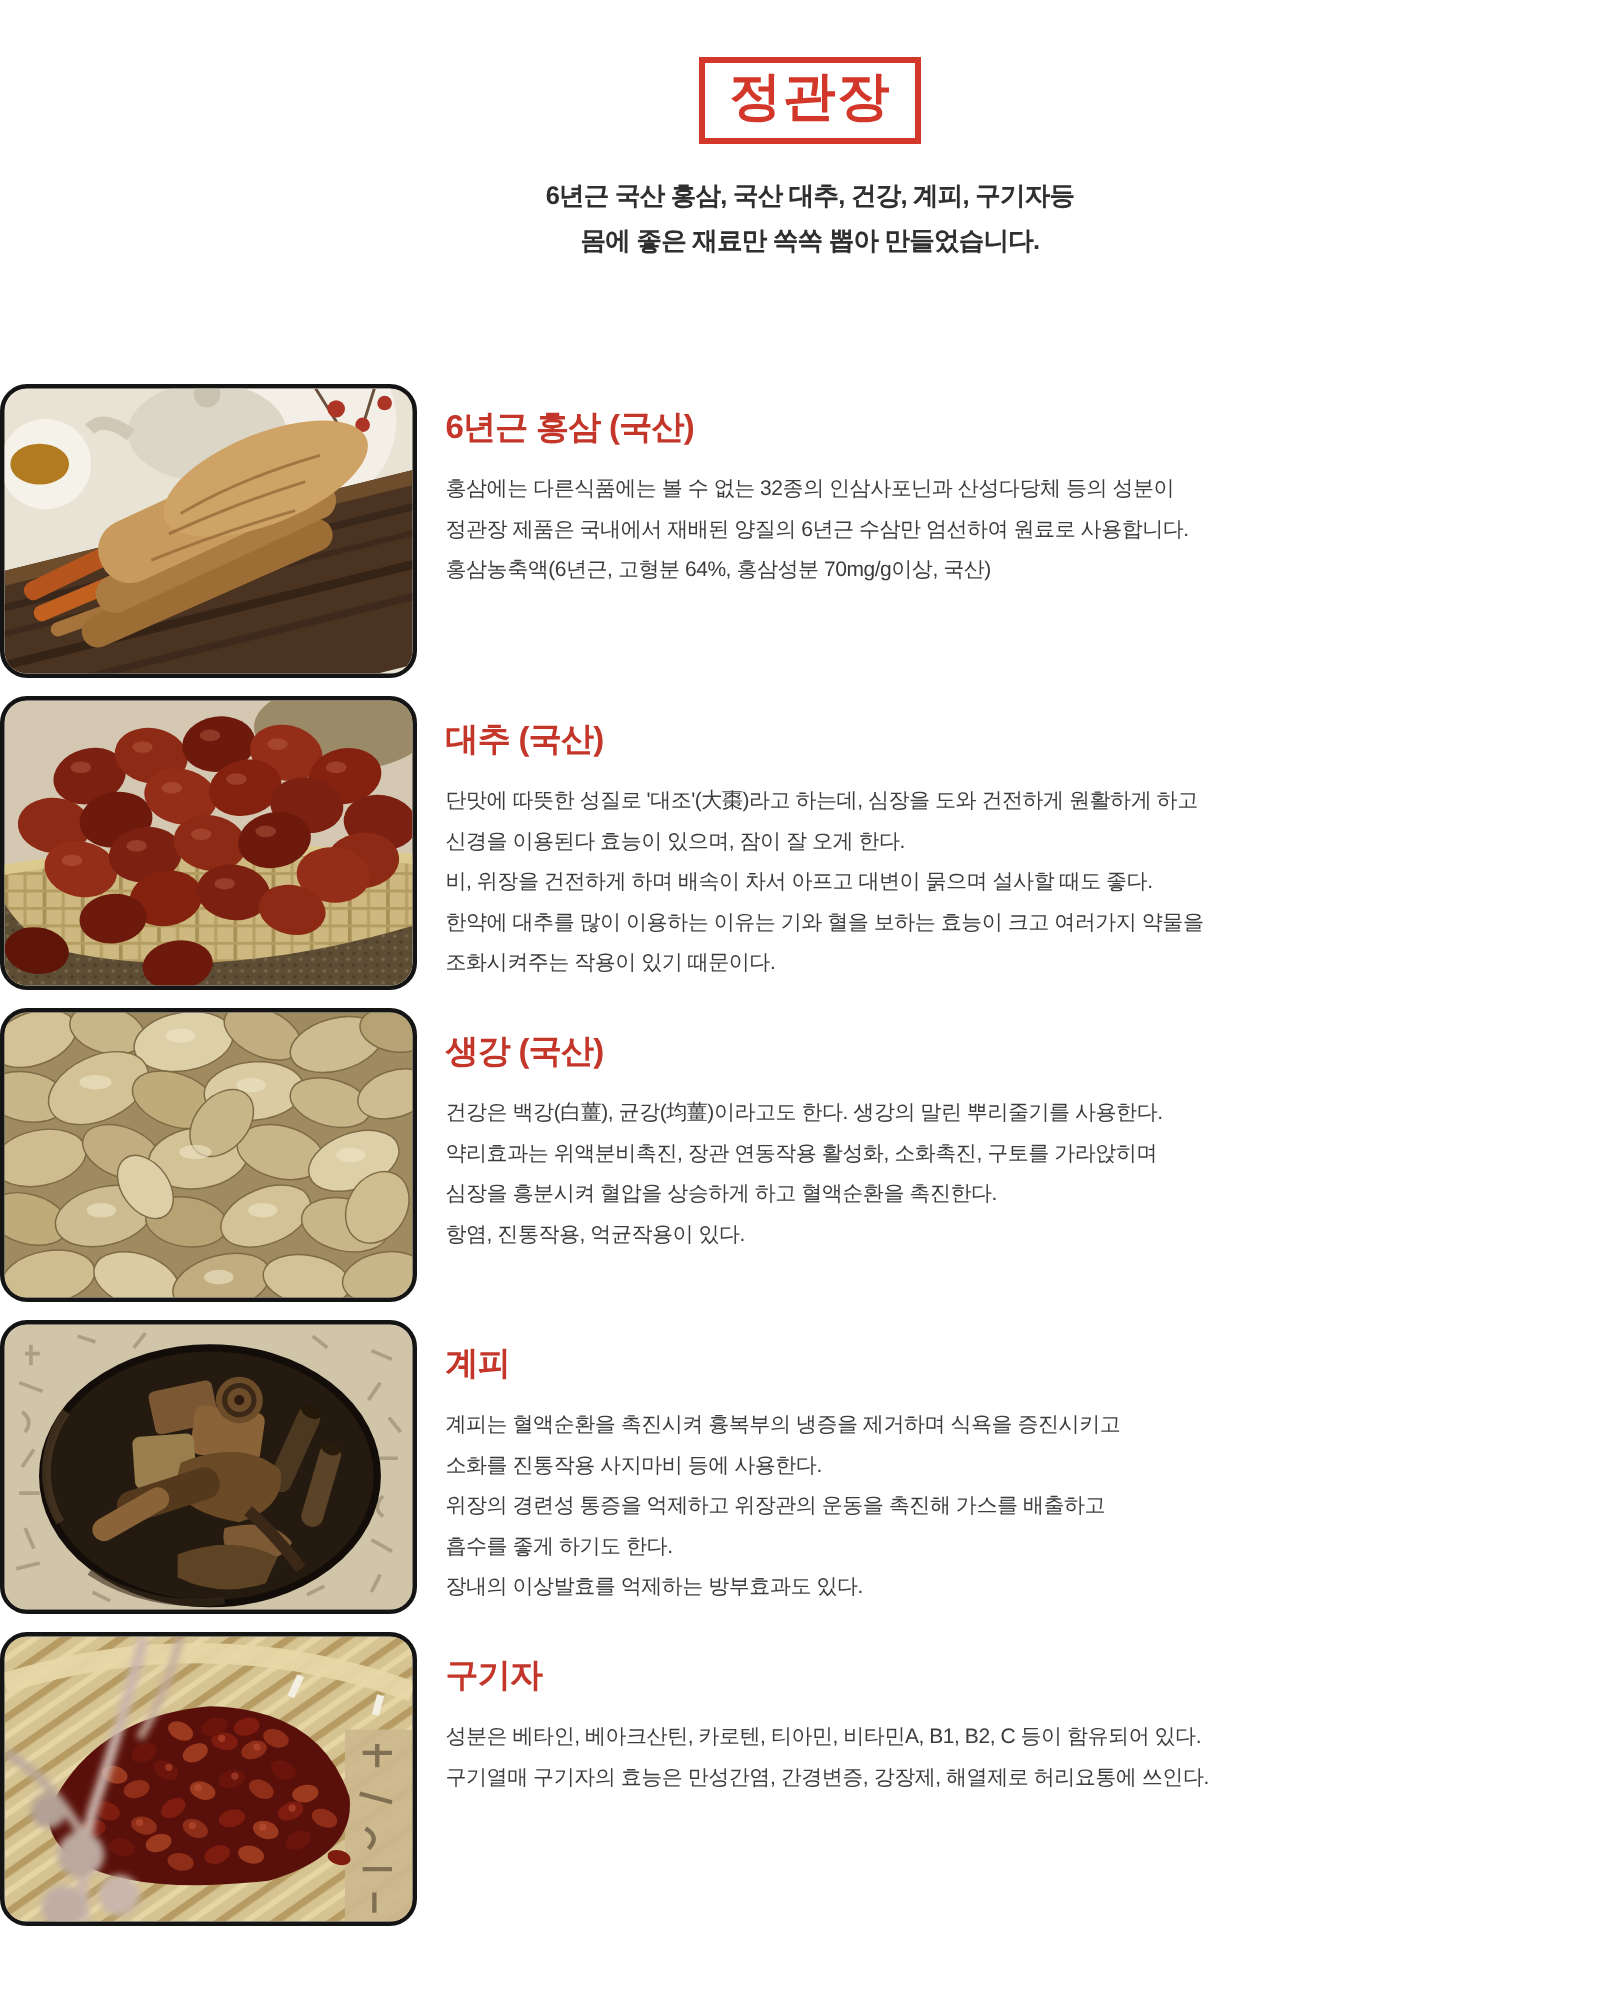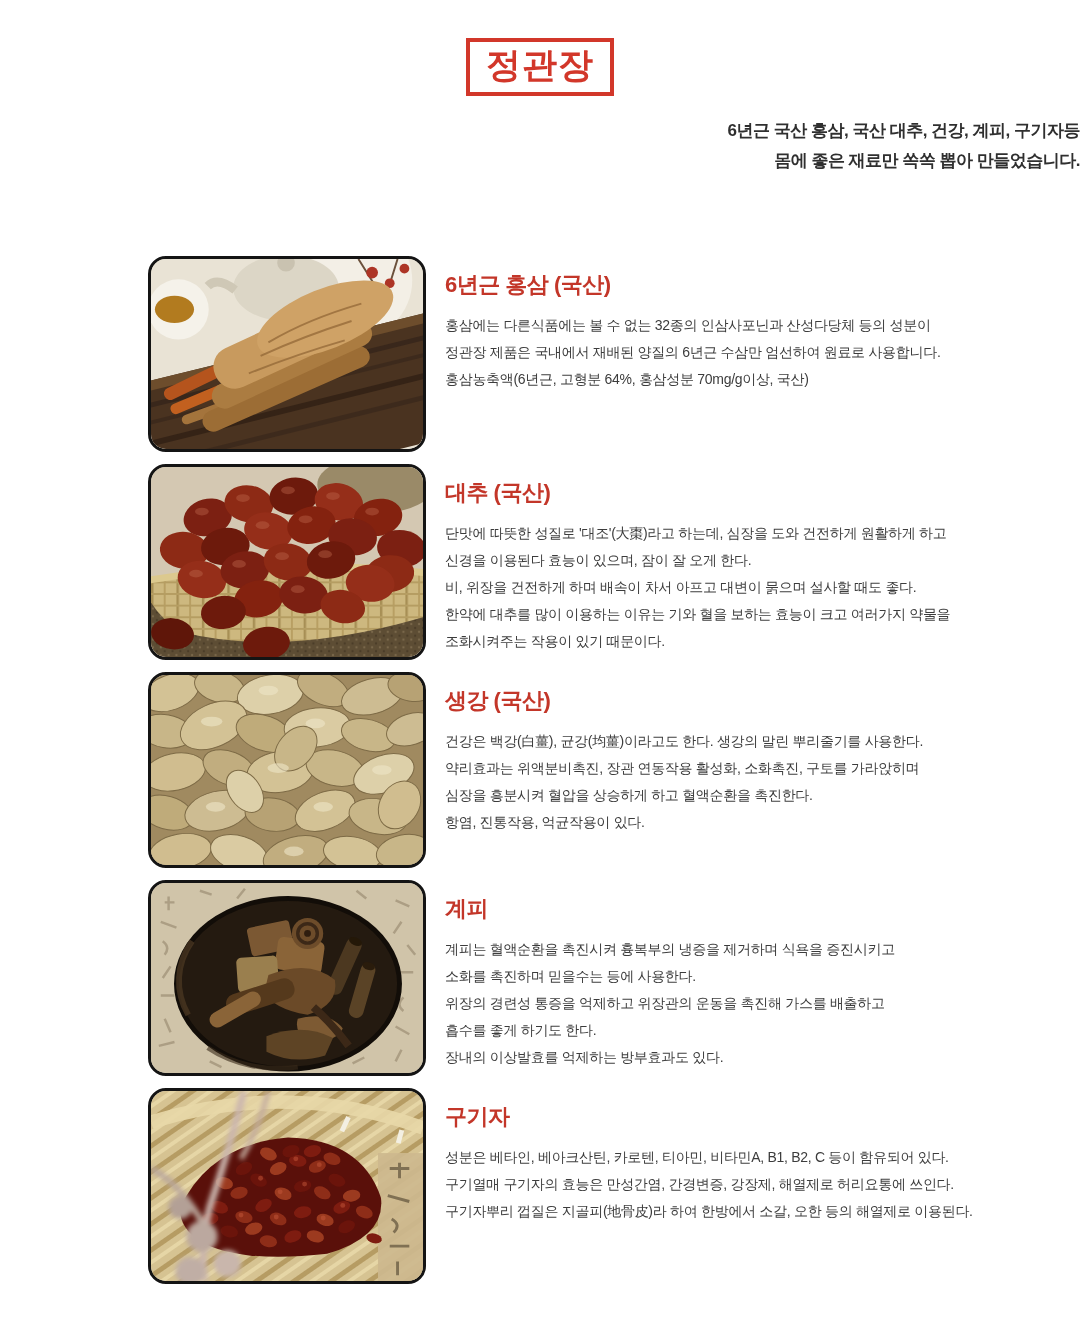--- a/index.html
+++ b/index.html
@@ -28,23 +28,22 @@
     color:#1c1c1c;
     letter-spacing:-1px;
   }
   .headline .brand { color:#c2342a; }
   .subtitle {
     margin-top:20px;
     font-size:17px; font-weight:600;
     line-height:30px;
     color:#2f2f2f;
     letter-spacing:-0.5px;
-    text-align:right;
-  }
-  .sections { margin-top:80px; padding-left:148px; }
+  }
+  .sections { margin-top:80px; }
   .section { display:flex; margin-bottom:12px; }
   .photo {
     width:278px; height:196px;
     border:3px solid #141414;
     border-radius:18px;
     overflow:hidden;
     flex:none;
     background:#d8d2c4;
   }
   .photo svg { width:100%; height:100%; display:block; }
@@ -287,21 +286,21 @@
           <rect x="58" y="126" width="58" height="16" rx="8" fill="#8a6438" transform="rotate(-30 80 134)"></rect>
           <path d="M150 140 q32 -8 46 10 q-8 16 -36 12 q-14 -8 -10 -22 Z" fill="#7d5a33"></path>
           <path d="M118 158 q38 -14 68 2 l-8 18 q-32 10 -60 -4 Z" fill="#5e4425"></path>
           <path d="M166 128 q20 18 36 40" stroke="#3c2817" stroke-width="8" fill="none"></path>
         </g>
       </svg>
     </div>
     <div class="sec-text">
       <h2 class="sec-title">계피</h2>
       <div class="sec-line">계피는 혈액순환을 촉진시켜 흉복부의 냉증을 제거하며 식욕을 증진시키고</div>
-      <div class="sec-line">소화를 촉진하며 믿을수는 등에 사용한다.</div>
+      <div class="sec-line">소화를 진통작용 사지마비 등에 사용한다.</div>
       <div class="sec-line">위장의 경련성 통증을 억제하고 위장관의 운동을 촉진해 가스를 배출하고</div>
       <div class="sec-line">흡수를 좋게 하기도 한다.</div>
       <div class="sec-line">장내의 이상발효를 억제하는 방부효과도 있다.</div>
     </div>
   </section>
 
   <section class="section">
     <div class="photo">
       <svg viewBox="0 0 278 196" preserveAspectRatio="none">
         <defs>
@@ -376,17 +375,16 @@
           <circle cx="78" cy="178" r="14" fill="#c9b6ac"></circle>
           <circle cx="30" cy="120" r="12" fill="#b3a096"></circle>
           <circle cx="40" cy="186" r="15" fill="#c0aea5"></circle>
         </g>
       </svg>
     </div>
     <div class="sec-text">
       <h2 class="sec-title">구기자</h2>
       <div class="sec-line">성분은 베타인, 베아크산틴, 카로텐, 티아민, 비타민A, B1, B2, C 등이 함유되어 있다.</div>
       <div class="sec-line">구기열매 구기자의 효능은 만성간염, 간경변증, 강장제, 해열제로 허리요통에 쓰인다.</div>
-      <div class="sec-line">구기자뿌리 껍질은 지골피(地骨皮)라 하여 한방에서 소갈, 오한 등의 해열제로 이용된다.</div>
     </div>
   </section>
 
 </main>
 
 </body></html>

